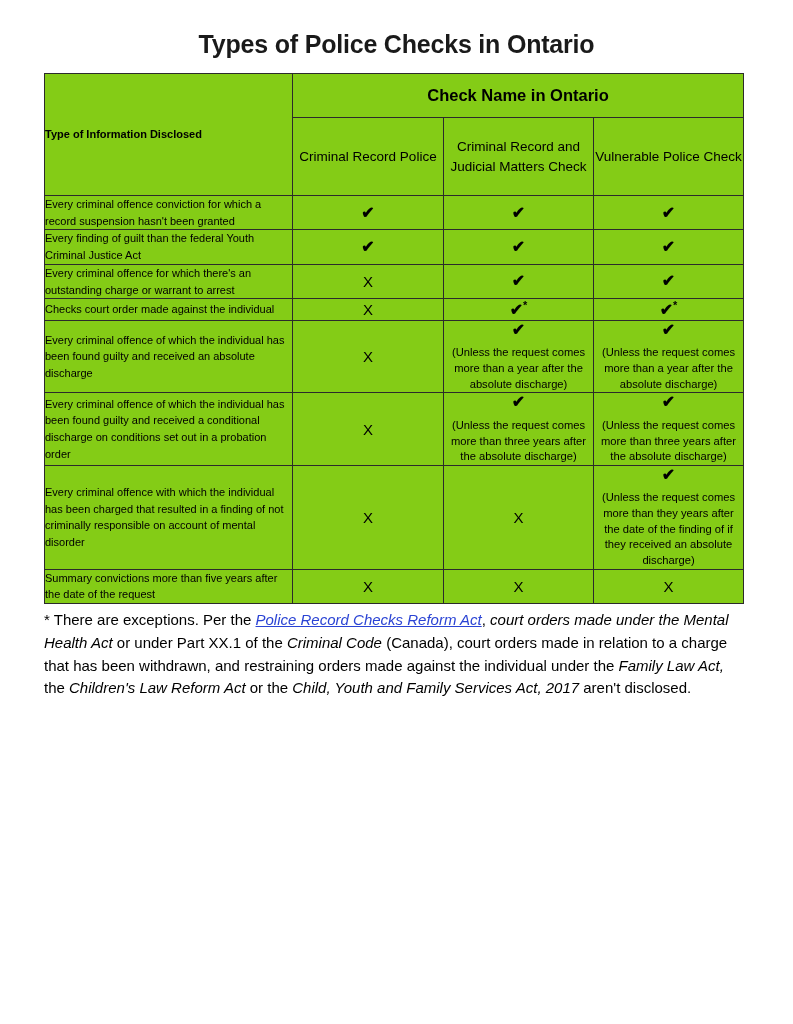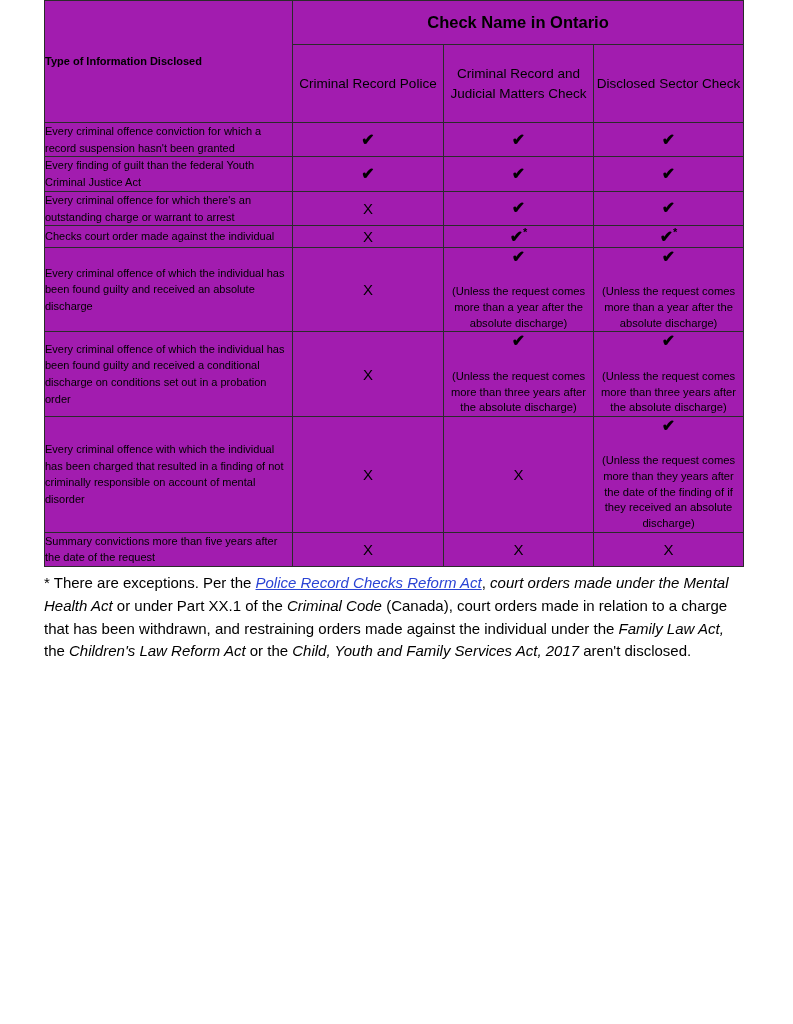--- a/index.html
+++ b/index.html
@@ -33,21 +33,21 @@
   table.checks {
     border-collapse: collapse;
     width: 699px;
     margin: 0 0 0 44px;
     table-layout: fixed;
   }
   table.checks td, table.checks th {
     border: 1.6px solid #2b2b2b;
     vertical-align: middle;
     padding: 0;
-    background: #a21caf;
+    background: #84cc16;
   }
   
   col.c-info  { width: 248px; }
   col.c-crc   { width: 151px; }
   col.c-crjmc { width: 150px; }
   col.c-vsc   { width: 150px; }
 
   .hdr-info {
     font-size: 11px;
     font-weight: bold;
@@ -101,21 +101,21 @@
   }
   .mark sup {
     font-size: 11px;
     vertical-align: super;
     font-weight: bold;
   }
   .note {
     display: block;
     font-size: 11.2px;
     line-height: 1.40;
-    margin-top: 18px;
+    margin-top: 6px;
     padding: 0 4px;
   }
   .footnote {
     width: 699px;
     margin: 5px 0 0 44px;
     font-size: 15px;
     line-height: 1.52;
     text-align: left;
     color: #000000;
   }
@@ -124,37 +124,38 @@
     color: #2a43d4;
     text-decoration: underline;
     font-style: italic;
   }
 </style>
 </head>
 <body>
 
 <div class="page">
 
+  <h1 class="page-title">Types of Police Checks in Ontario</h1>
 
   <table class="checks">
     <colgroup>
       <col class="c-info">
       <col class="c-crc">
       <col class="c-crjmc">
       <col class="c-vsc">
     </colgroup>
     <thead>
       <tr>
         <th class="hdr-info" rowspan="2">Type of Information Disclosed</th>
         <th class="hdr-group" colspan="3">Check Name in Ontario</th>
       </tr>
       <tr>
         <th class="hdr-col">Criminal Record Police</th>
         <th class="hdr-col">Criminal Record and Judicial Matters Check</th>
-        <th class="hdr-col">Disclosed Sector Check</th>
+        <th class="hdr-col">Vulnerable Police Check</th>
       </tr>
     </thead>
     <tbody>
 
       <tr>
         <td class="row-label">Every criminal offence conviction for which a record suspension hasn't been granted</td>
         <td class="mark-cell">
           <span class="mark">✔</span>
         </td>
         <td class="mark-cell">

